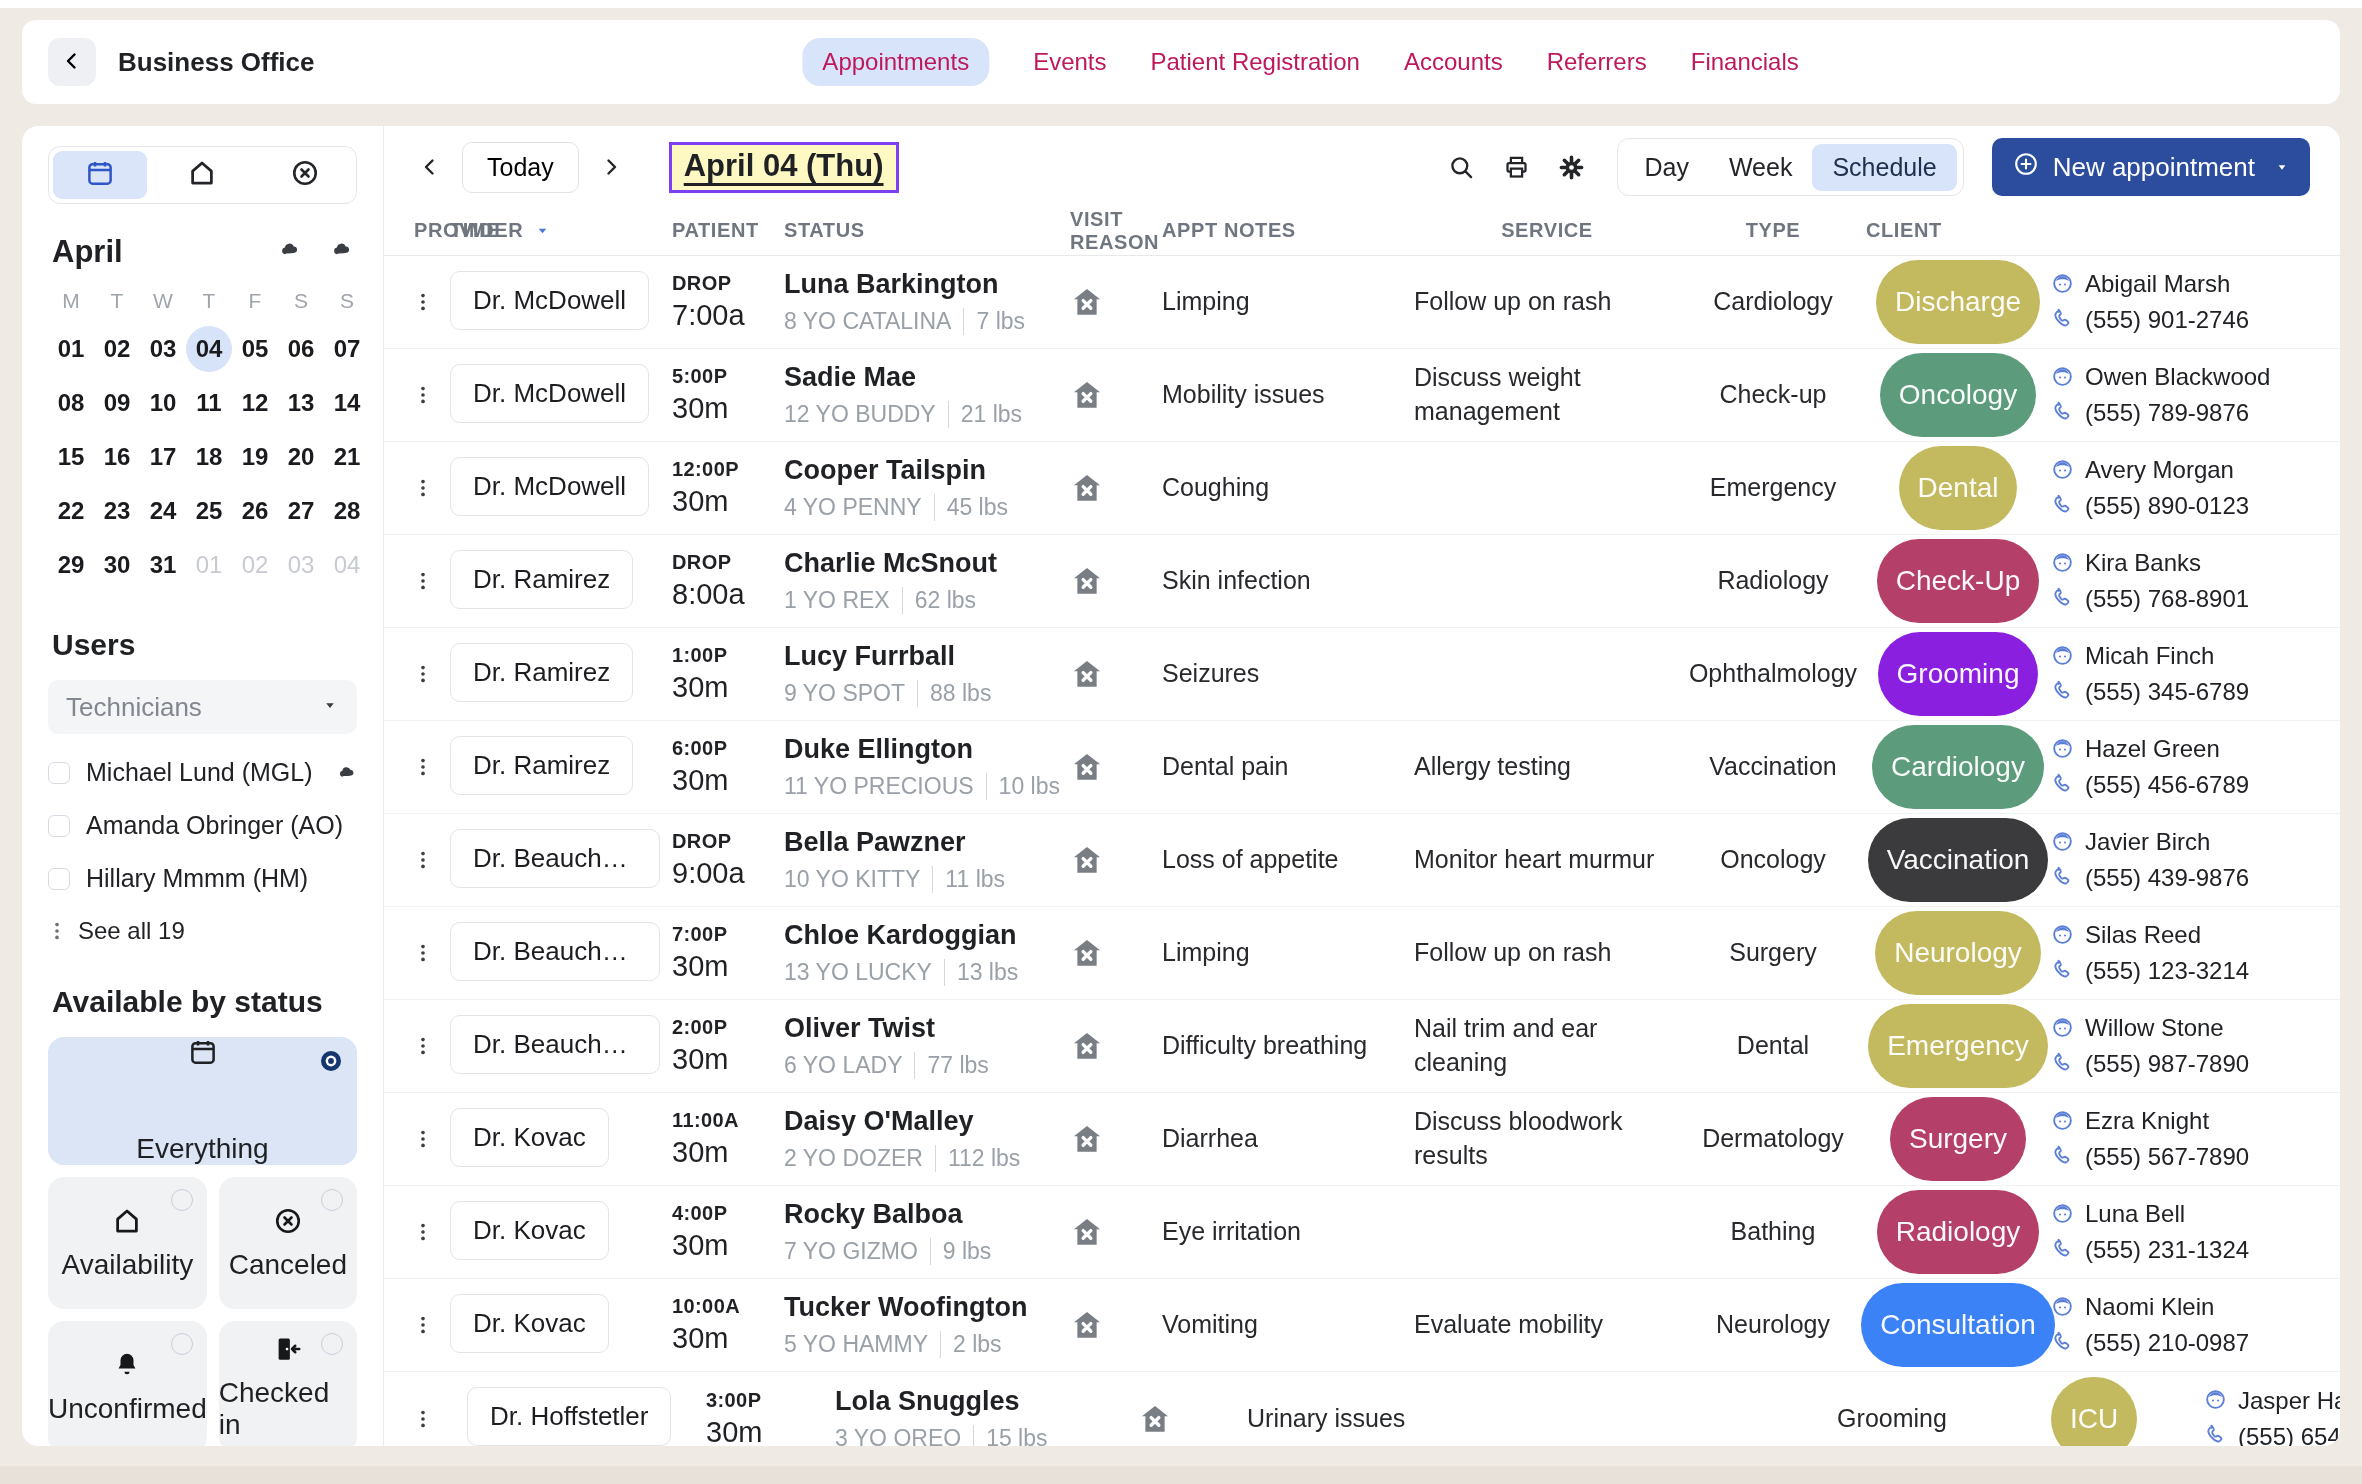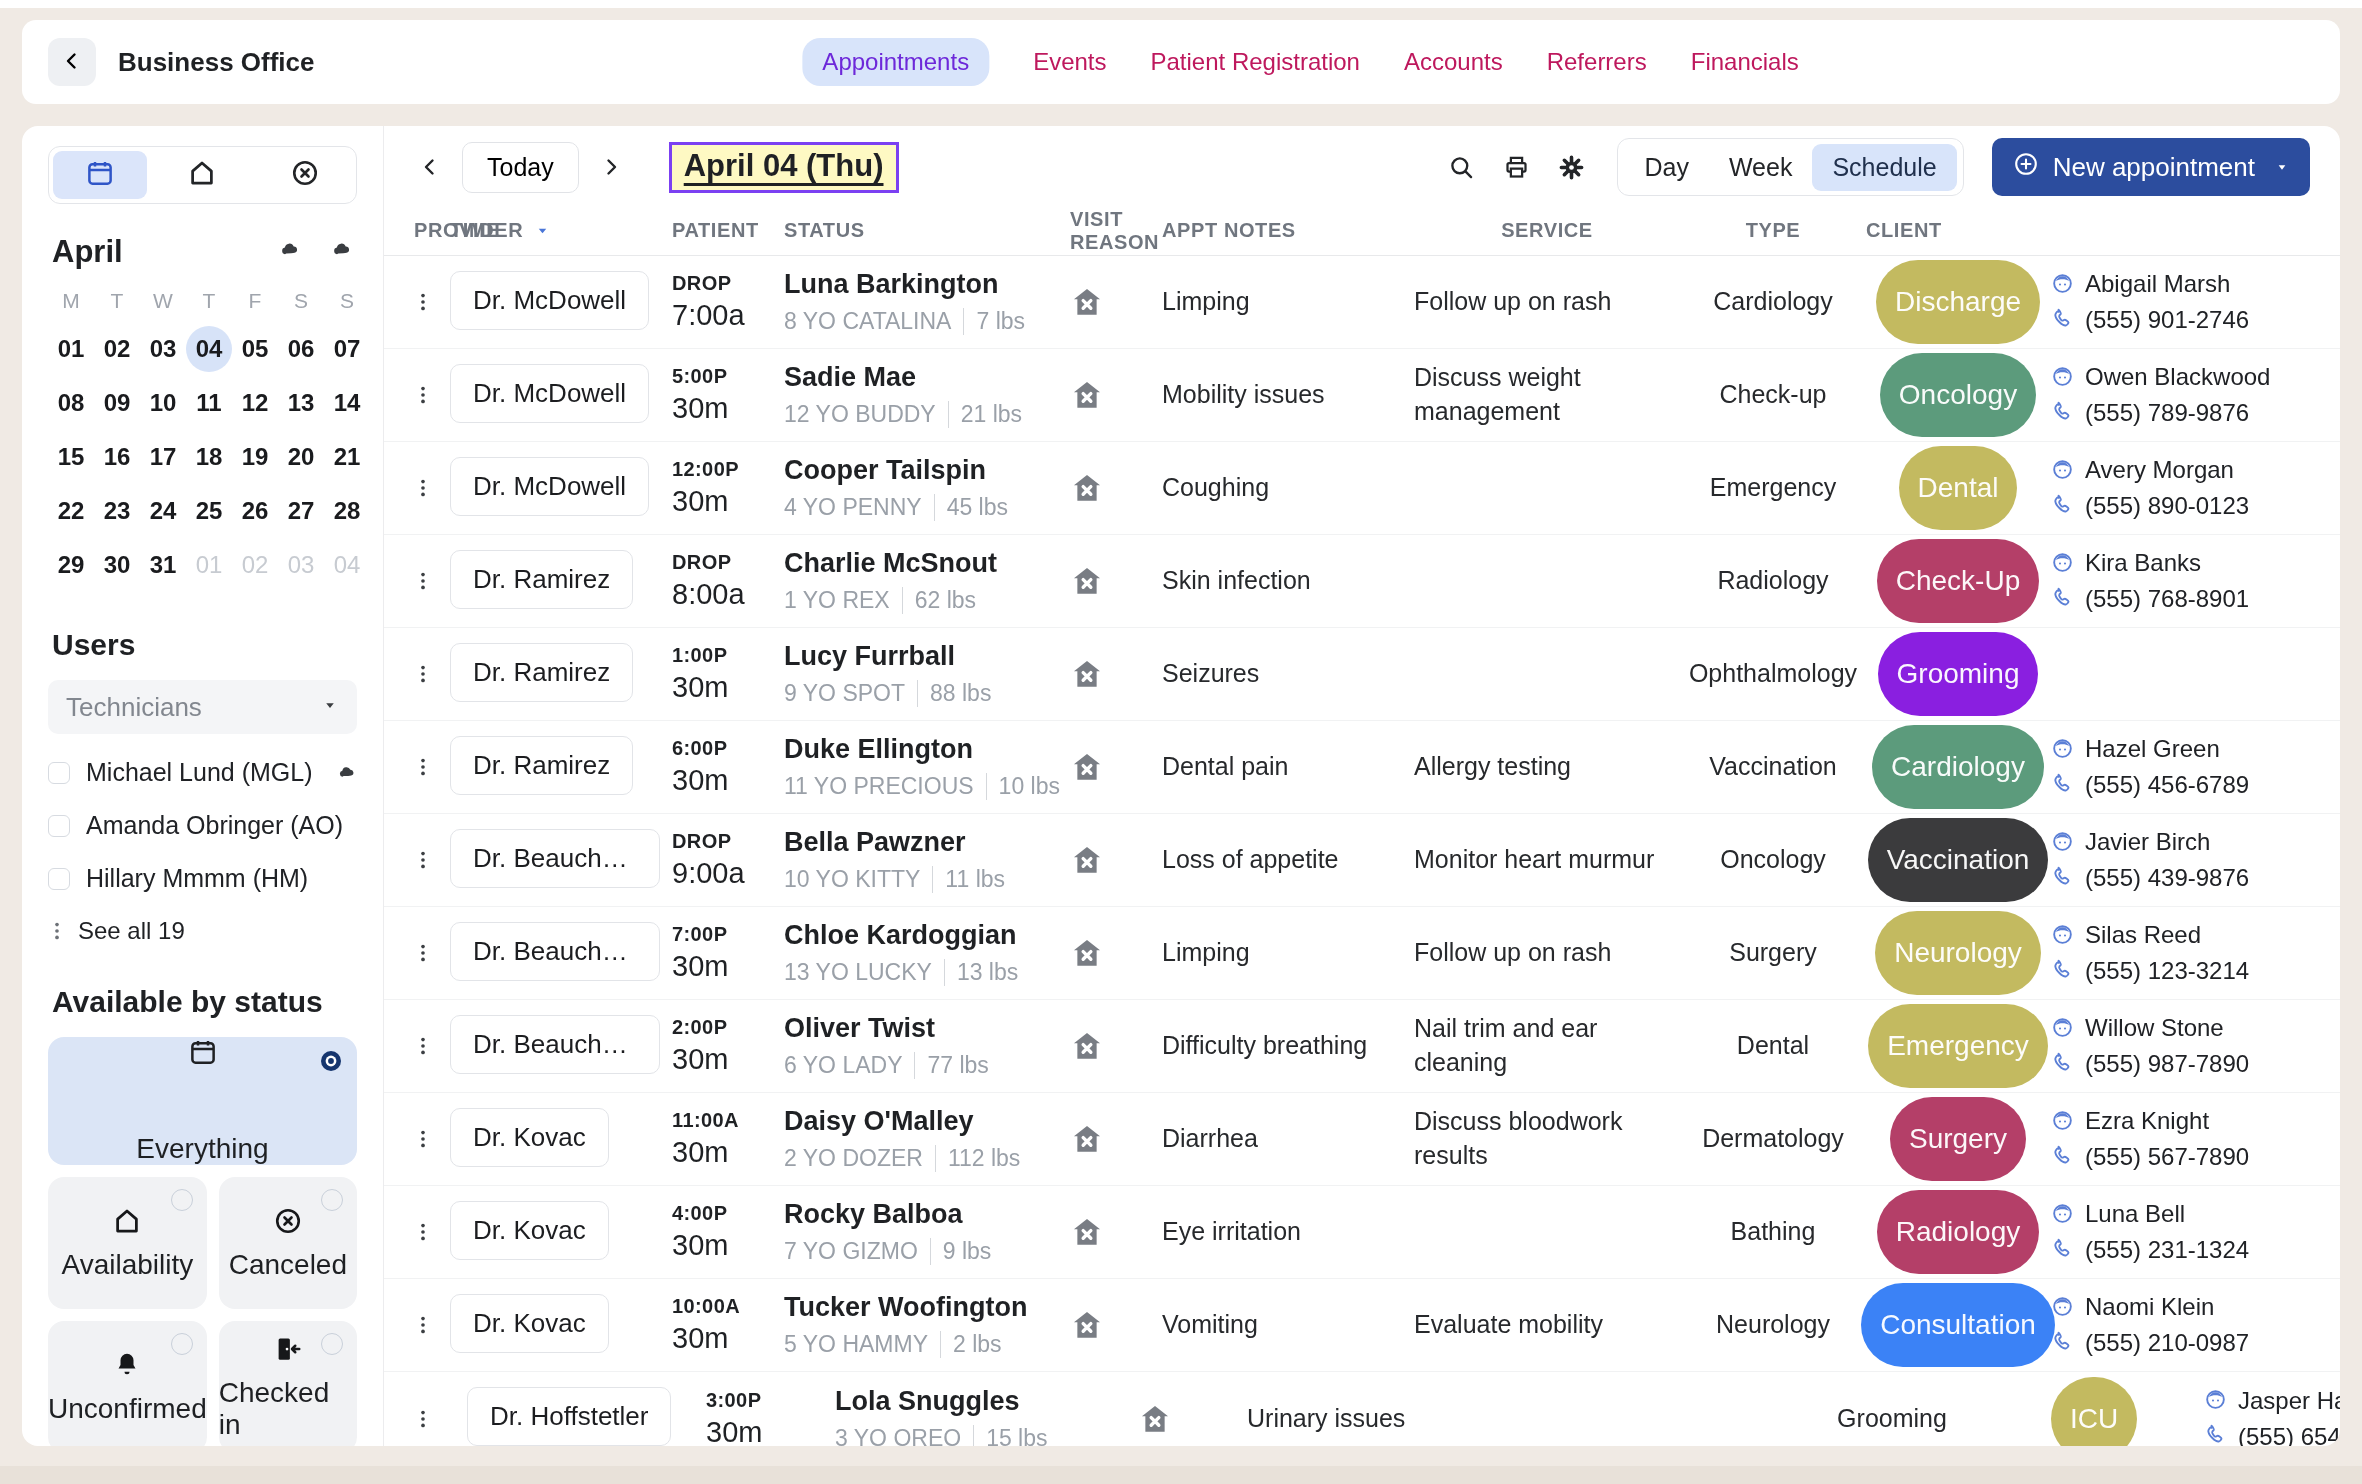--- a/index.html
+++ b/index.html
@@ -9,21 +9,21 @@
   .top-sliver { height:8px; background:#ffffff; }
 
   
   .topbar { position:relative; margin:12px 22px 0; height:84px; background:#fff; border-radius:14px;
             display:flex; align-items:center; padding:0 26px; }
   .back-btn { width:48px; height:48px; border:none; border-radius:12px; background:#eef0f3; cursor:pointer;
               display:flex; align-items:center; justify-content:center; }
   .app-title { font-size:26px; font-weight:700; margin-left:22px; }
   .tabs { position:absolute; left:50%; transform:translateX(-38%); display:flex; align-items:center; gap:44px; }
   .tab { font-size:24px; color:#be185d; cursor:pointer; white-space:nowrap; }
-  .tab.active { background:#d8e4fa; color:#6d28d9; padding:10px 20px; border-radius:18px; }
+  .tab.active { background:#d8e4fa; color:#be185d; padding:10px 20px; border-radius:18px; }
 
   
   .content { margin:22px 22px 0; height:1320px; background:#fff; border-radius:16px; display:flex; overflow:hidden; }
 
   
   .sidebar { width:362px; min-width:362px; border-right:1px solid #ececee; padding:20px 26px; }
   .seg-toggle { display:flex; border:1px solid #e3e5e9; border-radius:12px; height:58px; align-items:stretch; }
   .seg-cell { flex:1; display:flex; align-items:center; justify-content:center; margin:4px; border-radius:9px; cursor:pointer; color:#232528; }
   .seg-cell.active { background:#dbe5fa; color:#2f55c7; }
   .seg-cell svg { width:30px; height:30px; }
@@ -617,20 +617,37 @@
                 <path d="M12 2.8 2.8 10h2.4v11h13.6V10h2.4L12 2.8Z" fill="#797d84"></path>
                 <path d="M9.3 11 12 13.7 14.7 11M9.3 16.4 12 13.7l2.7 2.7" stroke="#fff" stroke-width="2.4" fill="none" stroke-linecap="round"></path>
               </svg>
             </span>
             <div class="reason">Seizures</div>
             <div class="notes"></div>
             <div class="service">Ophthalmology</div>
             <div class="typec">
               <span class="badge" style="background: rgb(138, 31, 224);">Grooming</span>
             </div>
+            <div class="client">
+              <div class="cl-line">
+                <span><svg width="25" height="25" viewBox="0 0 24 24">
+                    <circle cx="12" cy="13" r="8" stroke="#5b7fd6" stroke-width="1.8" fill="none"></circle>
+                    <path d="M5.7 10.8C7 7.6 9.3 6 12 6s5 1.6 6.3 4.8c-1.8-1.3-3.8-1.9-6.3-1.9s-4.5.6-6.3 1.9Z" fill="#5b7fd6"></path>
+                    <circle cx="9.6" cy="13.9" r="1" fill="#5b7fd6"></circle>
+                    <circle cx="14.4" cy="13.9" r="1" fill="#5b7fd6"></circle>
+                  </svg></span>
+                <span class="cl-name">Micah Finch</span>
+              </div>
+              <div class="cl-line">
+                <span><svg width="25" height="25" viewBox="0 0 24 24" fill="none" stroke="#5b7fd6" stroke-width="1.8" stroke-linecap="round" stroke-linejoin="round">
+                    <path d="M8.2 3.6c.8.5 2.4 3 2.2 3.9-.2.7-1.3 1.1-1.6 1.9-.4.9 1.9 4.3 2.8 4.6.8.3 1.6-.7 2.4-.8.9-.2 3.6 1.7 3.7 2.6 0 .9-1.4 2.7-2.6 2.9-3.2.4-9.7-5.9-10-10 0-1.4 1.6-3.3 2.4-3.5.3 0 .5-.1.7.4Z"></path>
+                  </svg></span>
+                <span class="cl-phone">(555) 345-6789</span>
+              </div>
+            </div>
           </div>
           <div class="row grid-cols">
             <span class="kebab">
               <svg width="18" height="22" viewBox="0 0 8 24">
                 <circle cx="4" cy="5" r="2" fill="currentColor"></circle>
                 <circle cx="4" cy="12" r="2" fill="currentColor"></circle>
                 <circle cx="4" cy="19" r="2" fill="currentColor"></circle>
               </svg>
             </span>
             <div><span class="pill">Dr. Ramirez</span></div>

